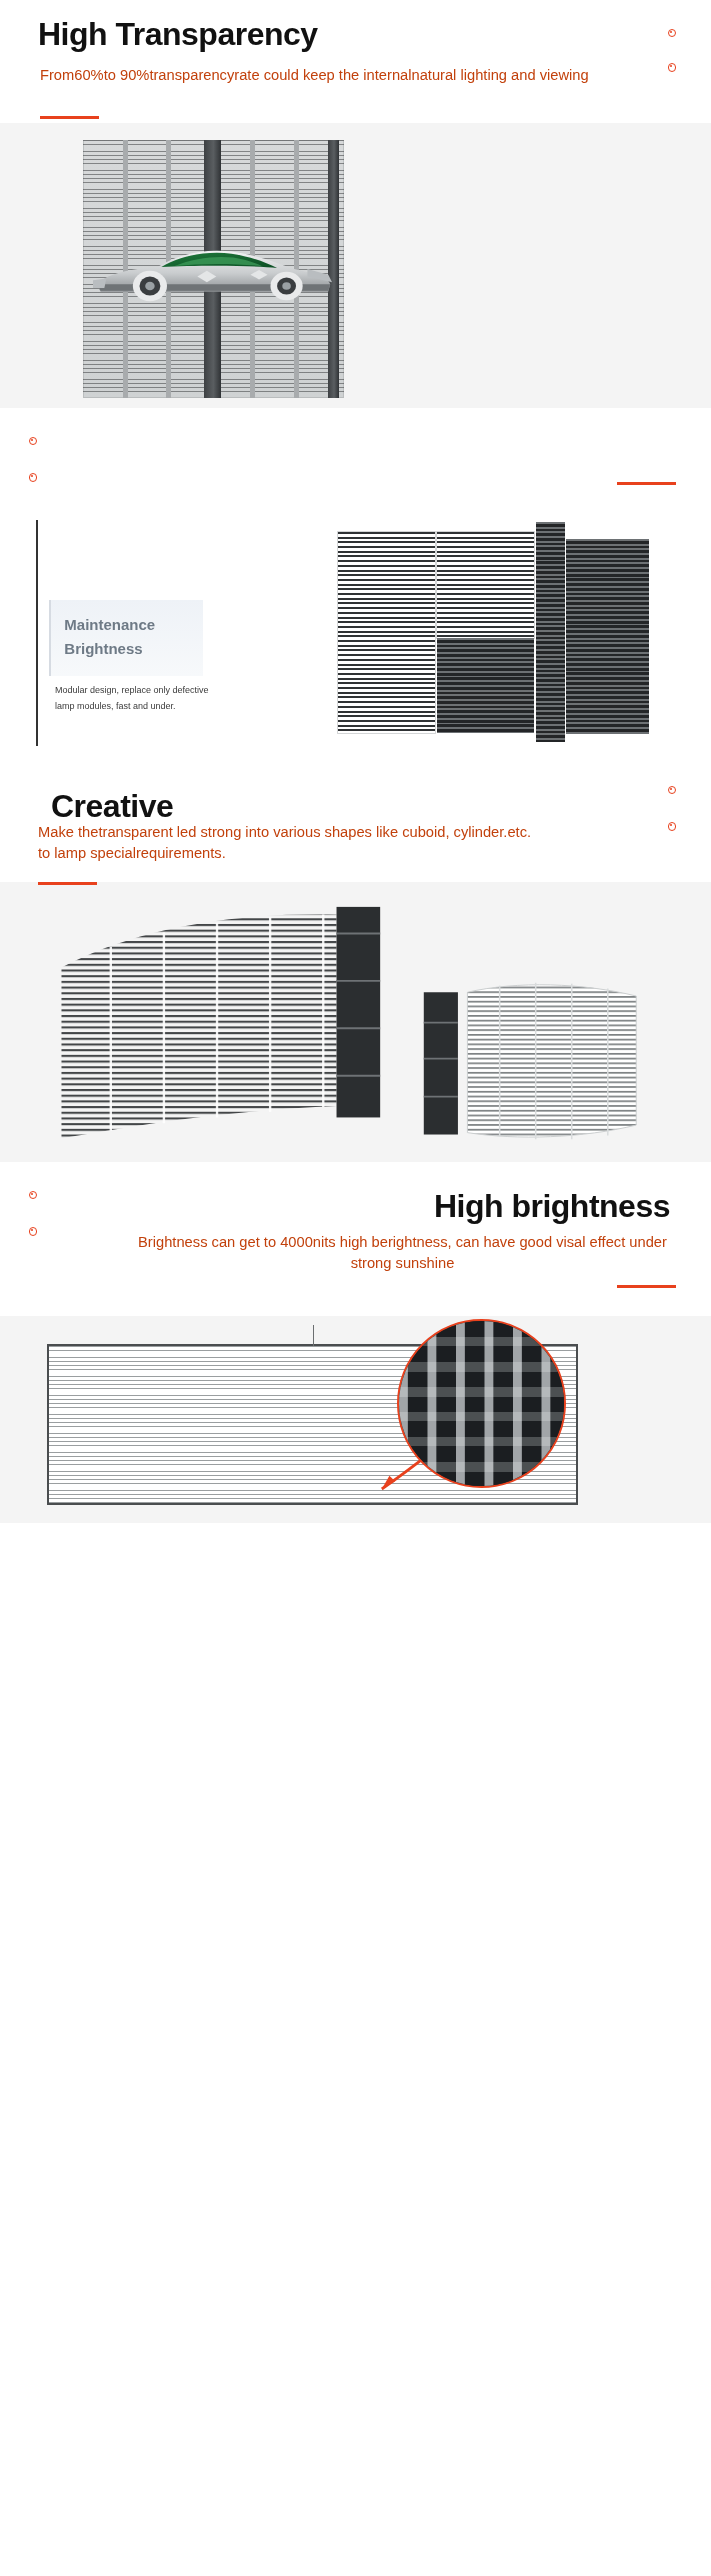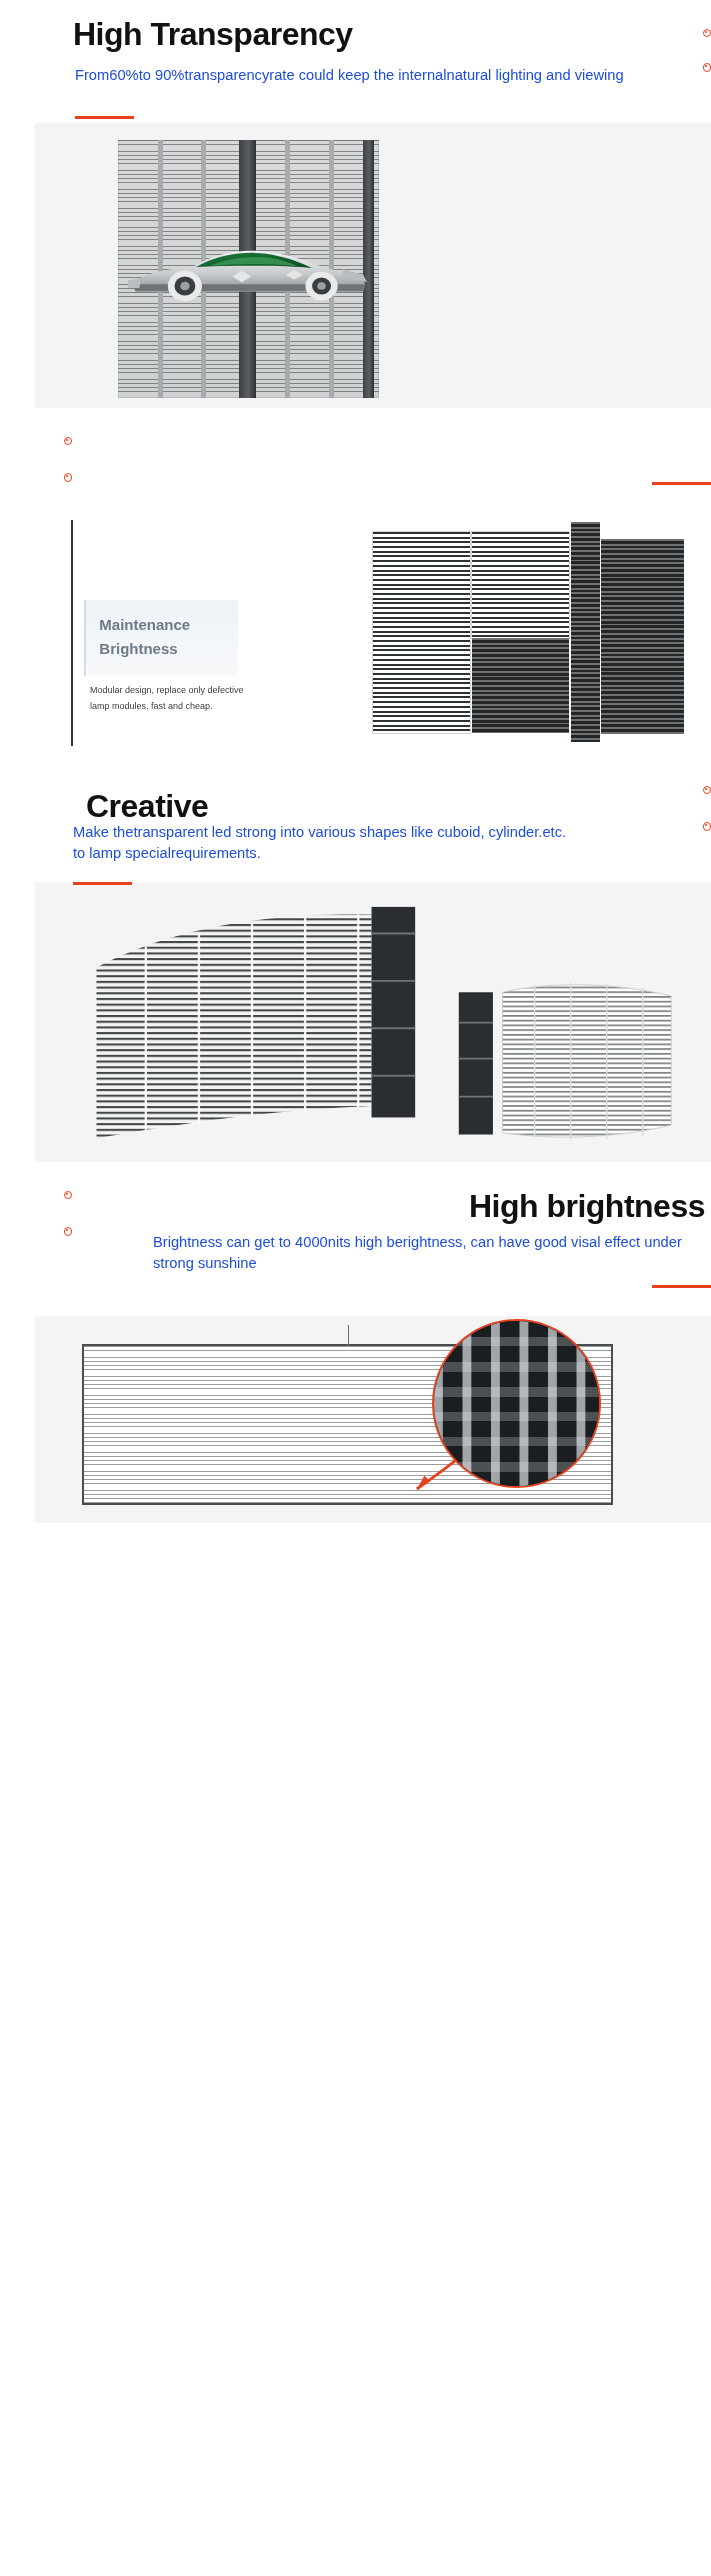--- a/index.html
+++ b/index.html
@@ -12,37 +12,36 @@
     font-family: "Liberation Sans", sans-serif;
     color: #1a1a1a;
     overflow-x: hidden;
   }
   .page {
     position: relative;
     width: 712px;
     height: 2576px;
     background: #ffffff;
     overflow: hidden;
-    padding-left: 35px;
   }
 
   
   .section { position: relative; width: 712px; }
 
   .heading {
     font-size: 32px;
     font-weight: bold;
     letter-spacing: -0.5px;
     color: #111;
     line-height: 1.1;
   }
   .para {
     font-size: 14.7px;
     line-height: 1.45;
-    color: #1d4ed8;
+    color: #c2410c;
   }
   .rule {
     width: 59px;
     height: 2.8px;
     background: #e8411d;
   }
 
   
   .ring {
     width: 8.5px; height: 8.5px;
@@ -155,21 +154,21 @@
   .s3 .r2 { right: 36px; top: 63px; }
 
   .curve {
     position: absolute; left: 52px; top: 142px;
     width: 607px; height: 247px;
   }
 
   
   .s4 { height: 361px; }
   .s4 h2 { position: absolute; right: 34px; top: 19px; margin: 8px; }
-  .s4 .p  { position: absolute; left: 118px; top: 70px; width: 569px; }
+  .s4 .p  { position: absolute; left: 118px; top: 70px; width: 569px; text-align: center; }
   .s4 .rl { position: absolute; right: 36px; top: 123px; }
   .s4 .r1 { left: 28.5px; top: 28.5px; }
   .s4 .r2 { left: 28.5px; top: 65px; }
 
   .s4 .band {
     position: absolute; left: 0; top: 154px;
     width: 712px; height: 207px;
     background: #f4f4f4;
   }
   .screen4 {
@@ -264,21 +263,21 @@
     <div class="rl rule"></div>
     <span class="ring r1"></span>
     <span class="ring r2"></span>
 
     <div class="vline"></div>
 
     <div class="tagbox">
       <div class="t1">Maintenance</div>
       <div class="t2">Brightness</div>
     </div>
-    <div class="caption">Modular design, replace only defective lamp modules, fast and cheap.</div>
+    <div class="caption">Modular design, replace only defective lamp modules, fast and under.</div>
 
     <div class="panelwrap">
       <div class="dotpanel" style="left:15px;  top:9.5px;  width:97px; height:201px;"></div>
       <div class="dotpanel" style="left:114px; top:9.5px;  width:97px; height:106px;"></div>
       <div class="dkpanel" style="left:114px; top:116px; width:97px; height:95px;"></div>
       <div class="dkpanel" style="left:213px; top:0px;   width:28.5px;  height:220px;"></div>
       <div class="dkpanel" style="left:243px; top:17px;  width:83px;  height:195px;"></div>
     </div>
   </div>
 

